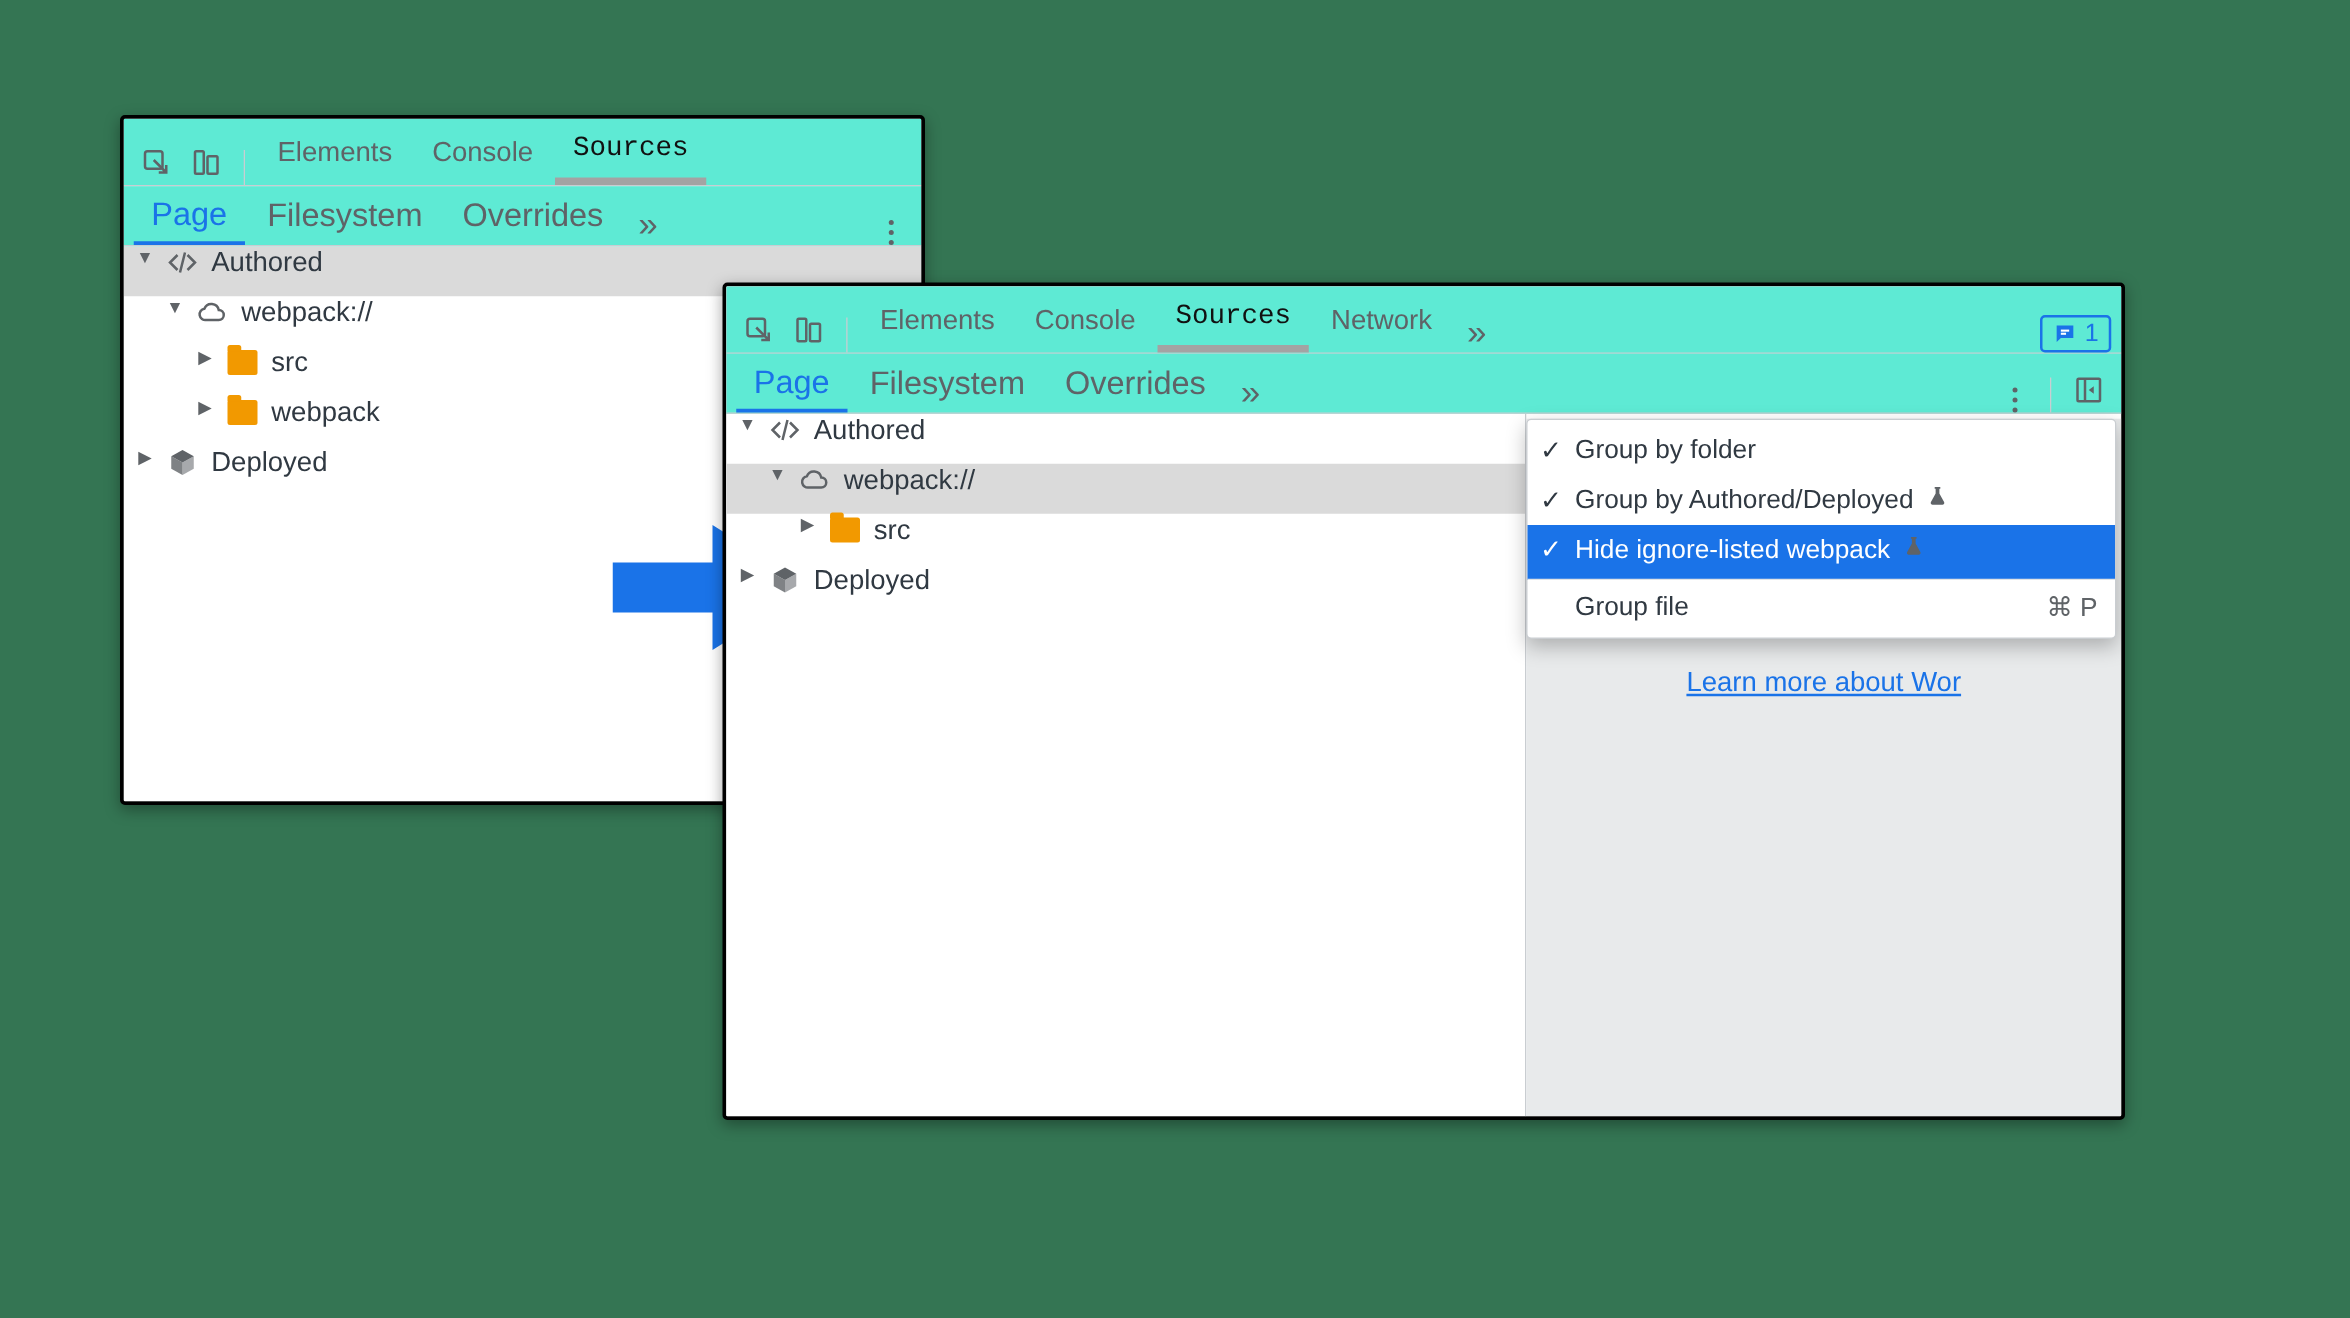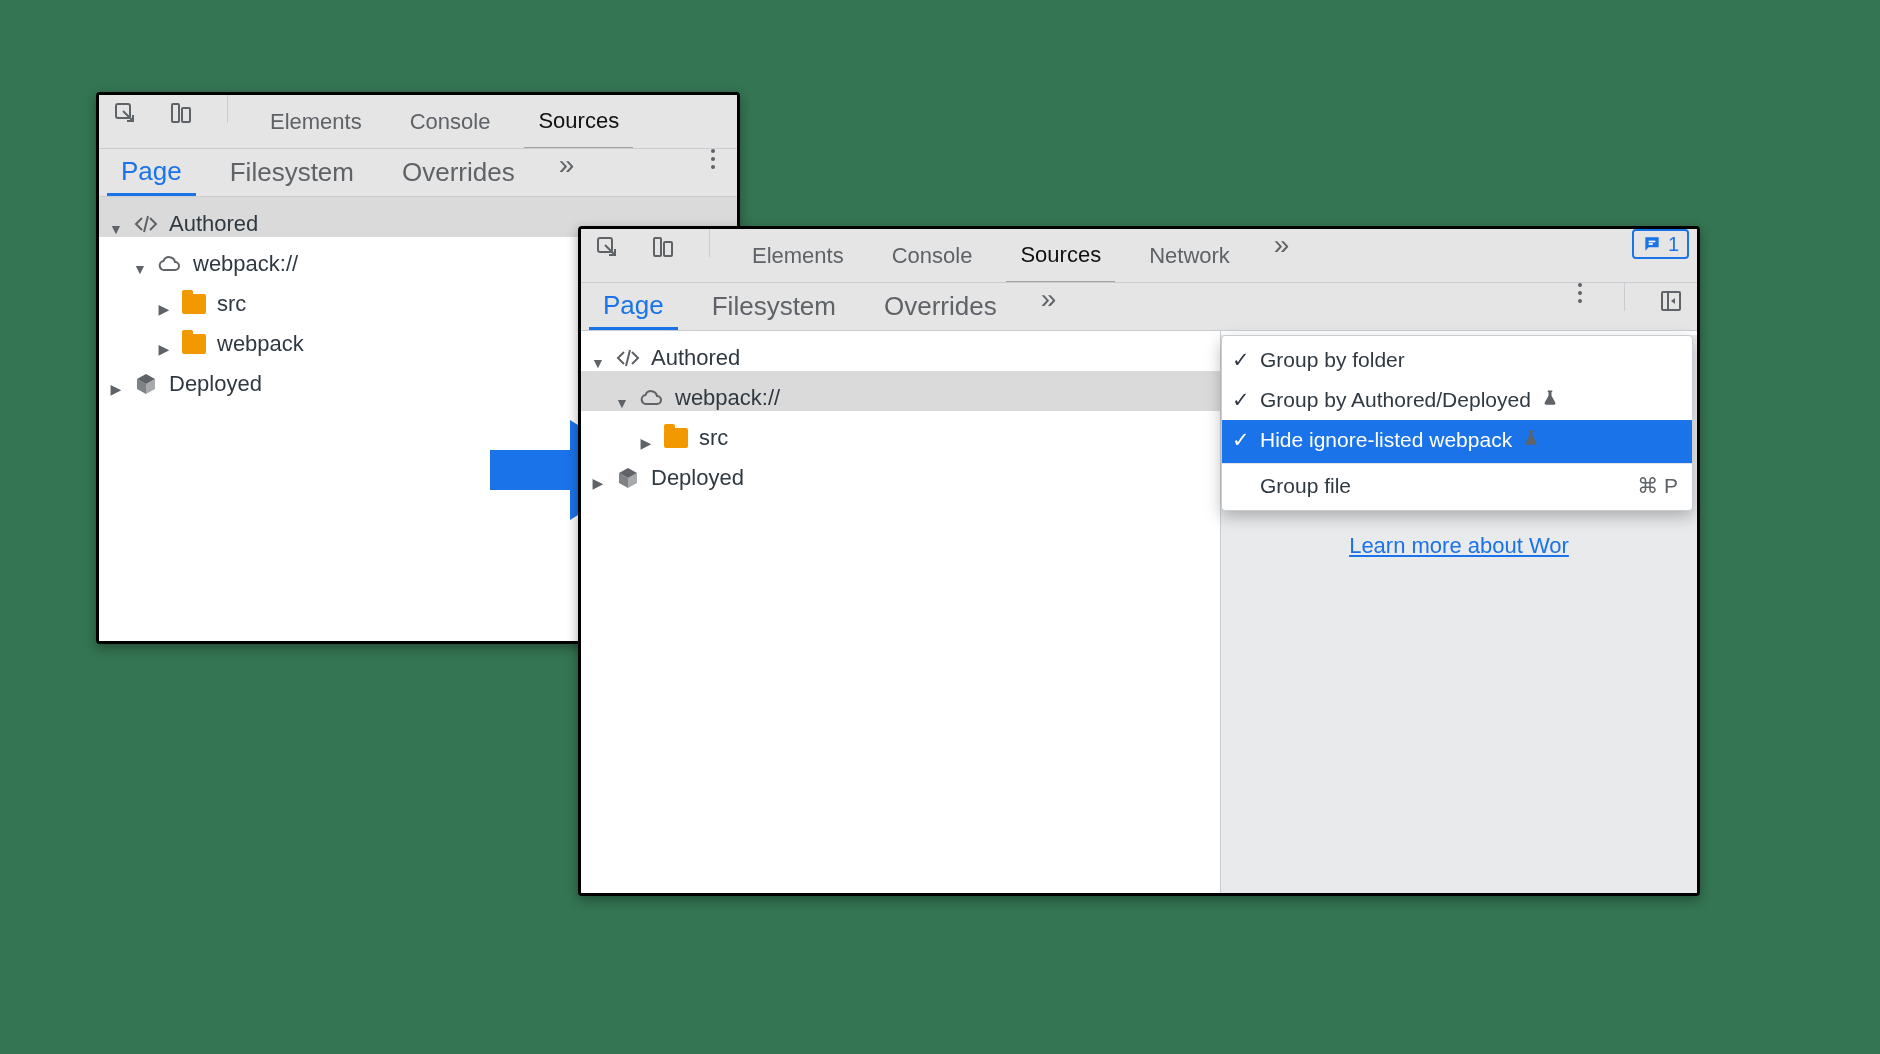--- a/index.html
+++ b/index.html
@@ -19,28 +19,28 @@
     border: 3px solid #000;
     border-radius: 4px;
     display: flex;
     flex-direction: column;
     overflow: hidden;
     box-shadow: 0 4px 12px rgba(0,0,0,.35);
   }
 
   .toolbar {
     display: flex;
-    align-items: flex-start;
+    align-items: flex-end;
     height: 54px;
     border-bottom: 1px solid #c9cdd1;
-    background: #e5e5e5;
+    background: #5eead4;
     padding: 0 8px;
     font-size: 22px;
     color: #5f6367;
-    gap: 20px;
+    gap: 4px;
     position: relative;
   }
   .toolbar.sub { height: 48px; font-size: 21px; }
 
   .tb-btn {
     display:flex; align-items:center; justify-content:center;
     width:36px; height:36px;
     color:#5f6367;
     cursor:pointer;
   }
@@ -49,32 +49,32 @@
   .vsep { width:1px; height:28px; background:#c9cdd1; margin:0 8px; }
 
   .tab {
     padding: 0 14px;
     height:100%;
     display:flex; align-items:center;
     cursor:pointer;
     color:#5f6367;
     white-space:nowrap;
   }
-  .tab.active { color:#111; border-bottom:1px solid #a3a3a3; font-weight:500; }
+  .tab.active { color:#111; border-bottom:6px solid #a3a3a3; font-weight:500;font-family:Liberation Mono, monospace; }
 
   .subtab { padding:0 14px; height:100%; display:flex; align-items:center; cursor:pointer; color:#5f6367; font-size:26px; }
   .subtab.active { color:#1a73e8; border-bottom:3px solid #1a73e8; font-weight:500; }
 
   .more { font-size:28px; color:#5f6367; padding:0 10px; cursor:pointer; }
   .kebab { width:20px; display:flex; flex-direction:column; align-items:center; gap:4px; cursor:pointer; margin:0 6px; }
   .kebab span { width:4px; height:4px; border-radius:50%; background:#5f6367; display:block; }
 
   
   .tree { flex:1 1 auto; background:#fff; overflow:auto; font-size:22px; color:#303942; }
-  .node { display:flex; align-items:flex-end; height:40px; gap:10px; cursor:pointer; user-select:none; }
+  .node { display:flex; align-items:flex-start; height:40px; gap:10px; cursor:pointer; user-select:none; }
   .node.sel { background:#dadada; }
   .arrow { display:inline-block; color:#5f6367; font-size:14px; width:14px; text-align:center; }
   .arrow.down::before { content:"▼"; }
   .arrow.right::before { content:"▶"; }
 
   .icon { display:inline-flex; width:26px; height:26px; align-items:center; justify-content:center; }
   .icon-code svg, .icon-cloud svg, .icon-cube svg { width:24px; height:24px; }
   .icon-folder { width:24px; height:20px; background:#f29900; border-radius:2px; position:relative; }
   .icon-folder::before { content:""; position:absolute; top:-4px; left:0; width:11px; height:5px;
                          background:#f29900; border-radius:2px 2px 0 0; }

